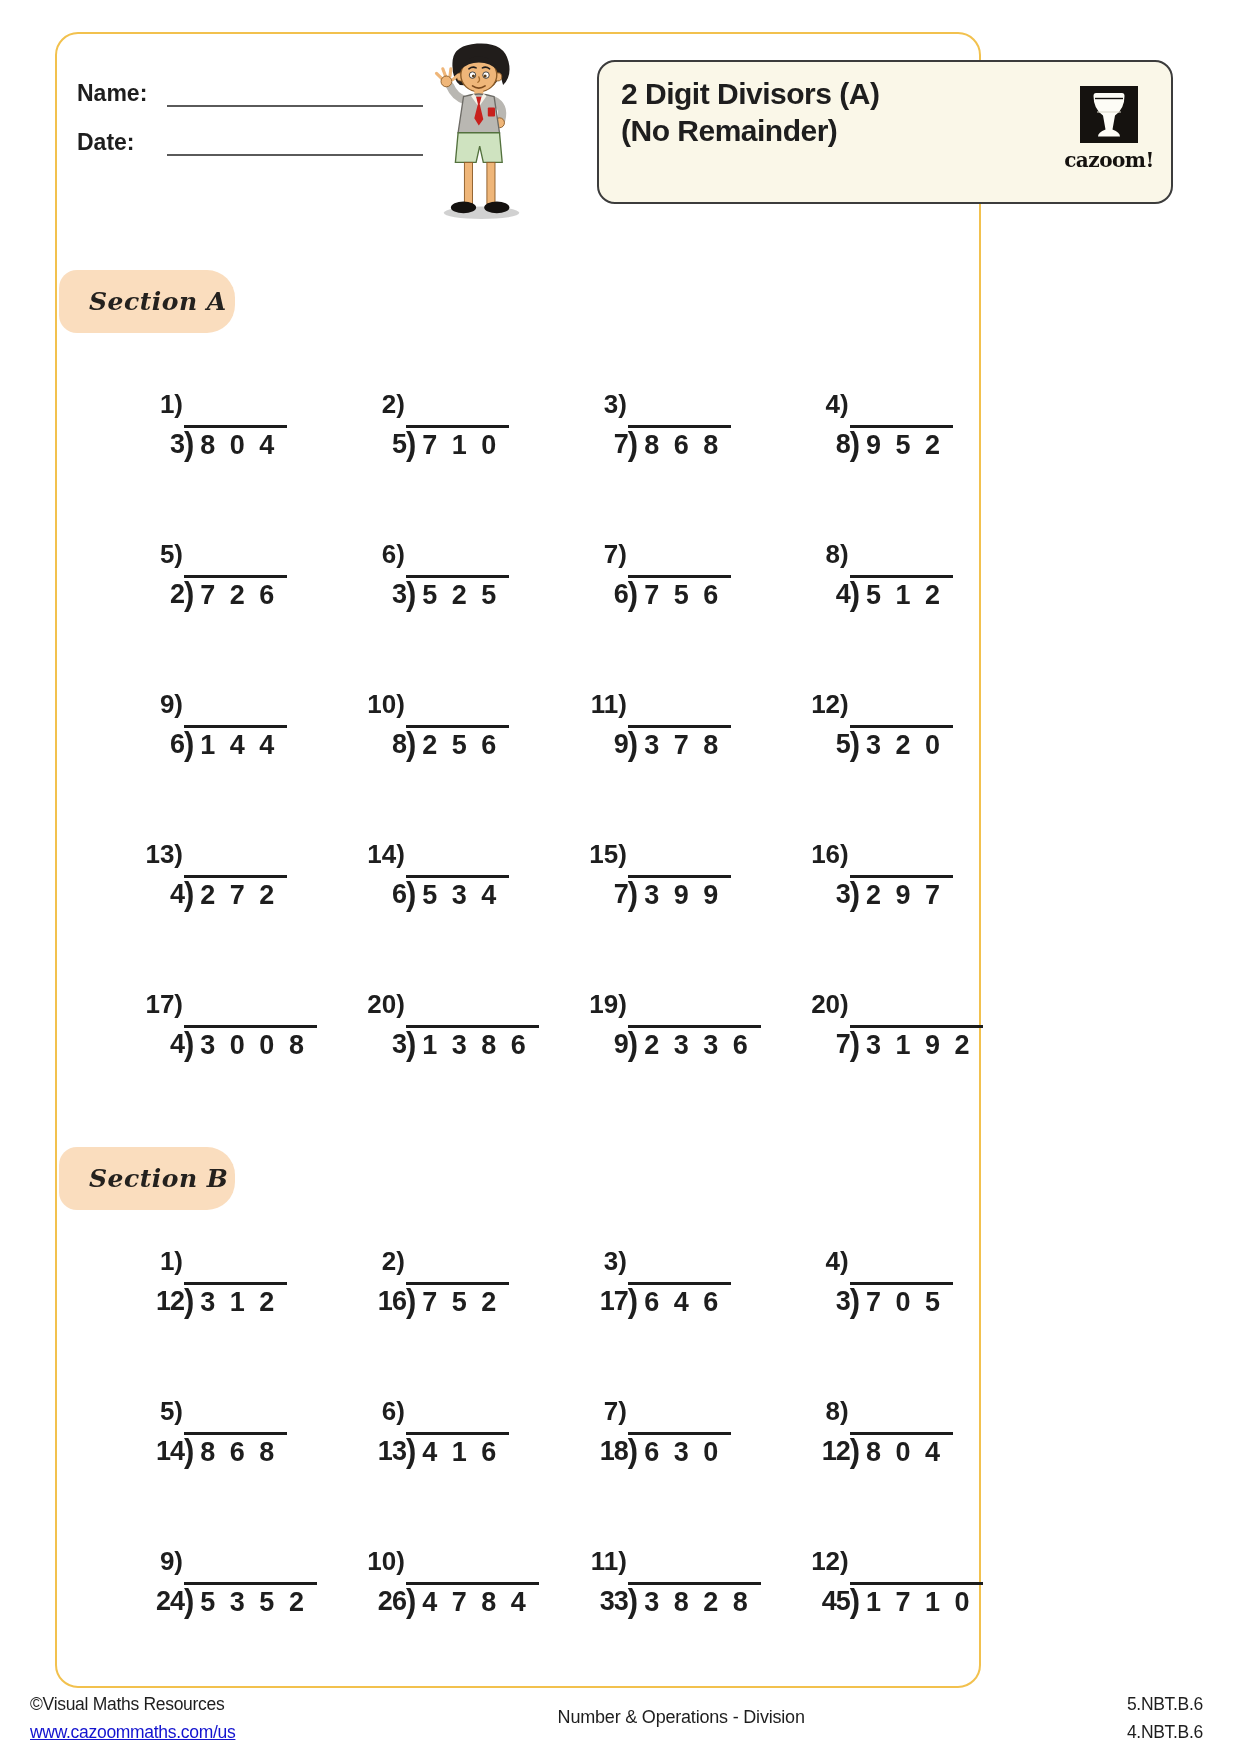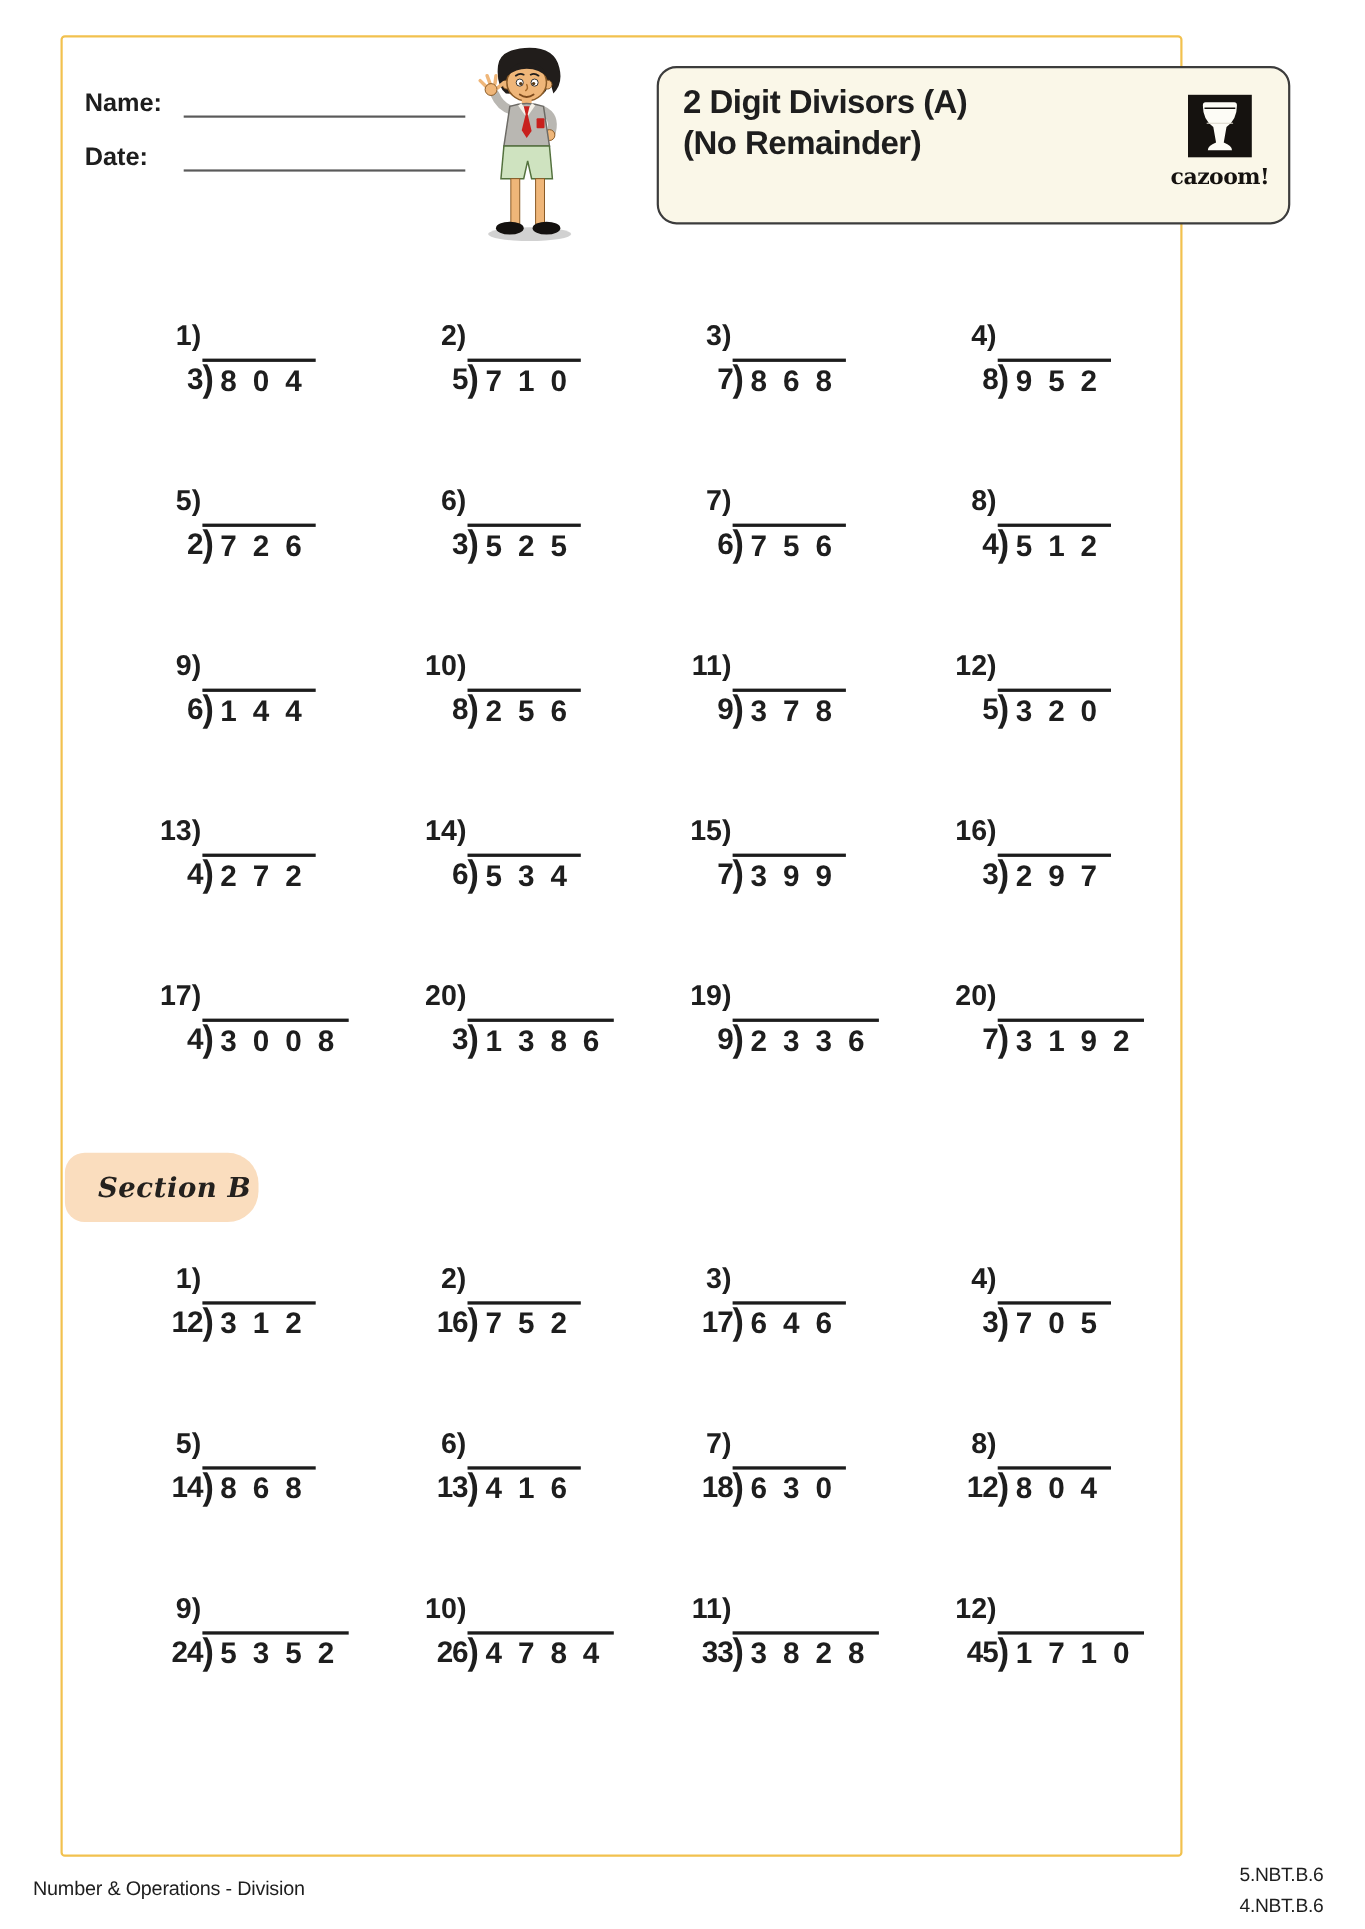--- a/index.html
+++ b/index.html
@@ -9,23 +9,23 @@
     width: 1241px;
     height: 1754px;
     background: #ffffff;
     font-family: "Liberation Sans", sans-serif;
     color: #1e1e1e;
     overflow: hidden;
   }
   .frame {
     position: absolute;
     left: 55px; top: 32px;
-    width: 1020px; height: 1656px;
+    width: 926px; height: 1656px;
     border: 2.5px solid #F2C14E;
-    border-radius: 4px;
+    border-radius: 23px;
   }
   
   .header { position: relative; height: 200px; }
   .name-date { position: absolute; left: 20px; top: 46px; }
   .field-row { display: flex; align-items: flex-end; margin-bottom: 22px; }
   .field-label { font-weight: bold; font-size: 23px; width: 90px; }
   .write-line { display: inline-block; width: 256px; height: 24px; border-bottom: 2px solid #5a5a5a; }
   .mascot { position: absolute; left: 370px; top: 6px; width: 100px; height: 180px; }
   .title-box {
     position: absolute; left: 540px; top: 26px;
@@ -145,20 +145,23 @@
               <path d="M17 7 H43 Q45.5 7 45.5 10 Q45.5 23 36 29.5 L33.5 43.5 Q41 46.5 41 50.5 H19 Q19 46.5 26.5 43.5 L24 29.5 Q14.5 23 14.5 10 Q14.5 7 17 7 Z" fill="#fdfcf6"></path>
               <line x1="16" y1="12.5" x2="44" y2="12.5" stroke="#15120f" stroke-width="1.4"></line>
               <line x1="18" y1="26" x2="42" y2="26" stroke="#d9d5c8" stroke-width="1"></line>
             </svg>
           </div>
           <div class="logo-text">cazoom!</div>
         </div>
       </div>
     </div>
 
+    <div class="section-tab tab-a">
+      <span>Section A</span>
+    </div>
     <div class="pgrid grid-a">
         <div class="problem">
     <div class="plabel">1)</div>
     <div class="pdiv"><span class="divisor">3</span><span class="underbar"><span class="dparen">)</span><span class="dividend">8 0 4</span></span></div>
   </div>
         <div class="problem">
     <div class="plabel">2)</div>
     <div class="pdiv"><span class="divisor">5</span><span class="underbar"><span class="dparen">)</span><span class="dividend">7 1 0</span></span></div>
   </div>
         <div class="problem">
@@ -285,19 +288,23 @@
   </div>
         <div class="problem">
     <div class="plabel">12)</div>
     <div class="pdiv"><span class="divisor">45</span><span class="underbar"><span class="dparen">)</span><span class="dividend">1 7 1 0</span></span></div>
   </div>
       </div>
 
   </div>
 
   <div class="footer">
+    <div class="footer-left">
+      <div class="copyright">©Visual Maths Resources</div>
+      <a class="footer-link" href="#">www.cazoommaths.com/us</a>
+    </div>
     <div class="footer-center">Number &amp; Operations - Division</div>
     <div class="footer-right">
       <div>5.NBT.B.6</div>
       <div>4.NBT.B.6</div>
     </div>
   </div>
 </div>
 
 </body></html>

